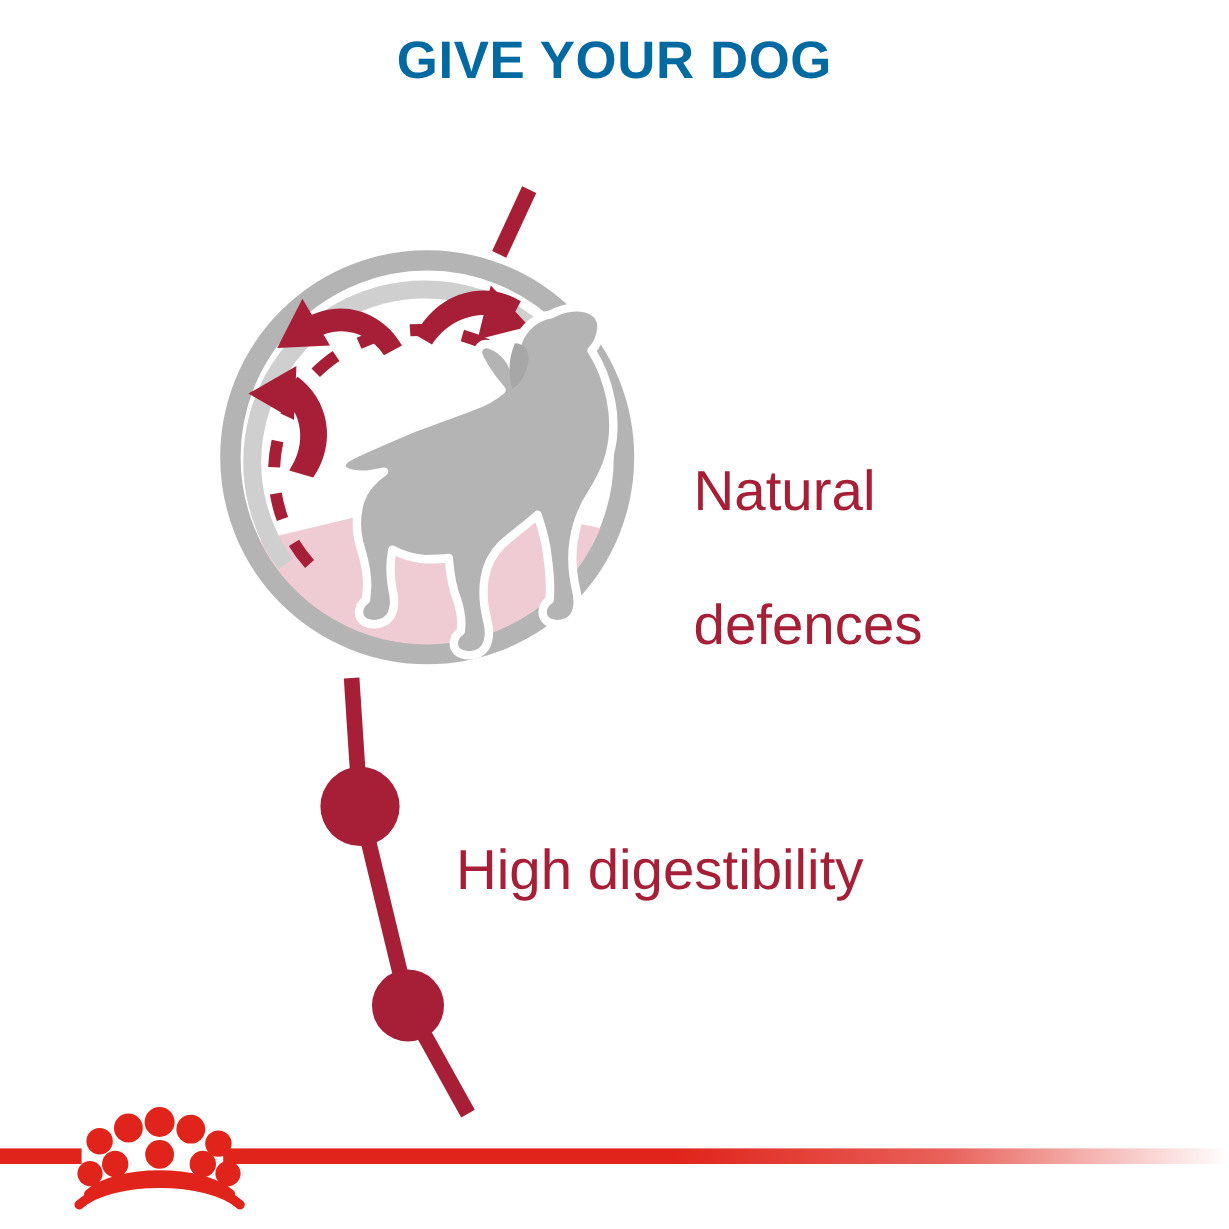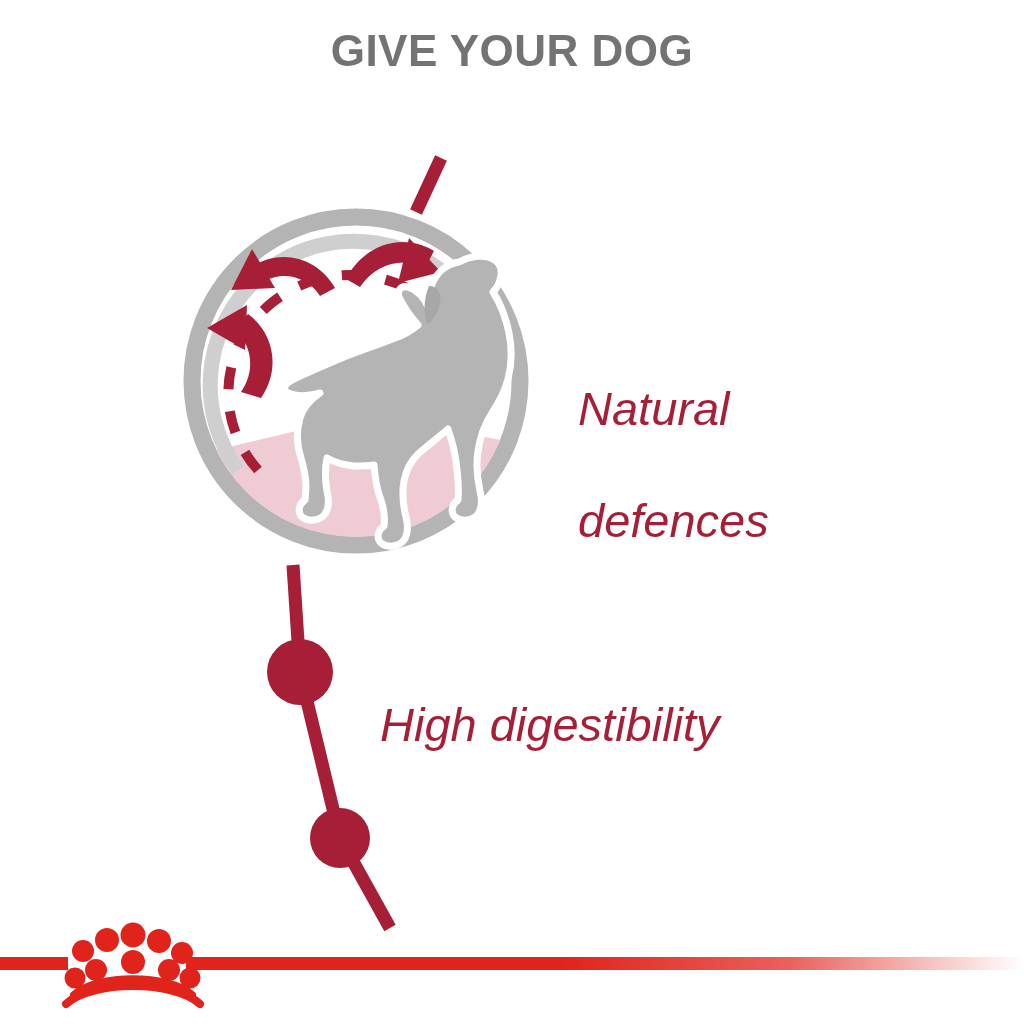--- a/index.html
+++ b/index.html
@@ -18,21 +18,21 @@
     overflow: hidden;
   }
 
   
   #headline {
     position: absolute;
     left: 0;
     top: 26px;
     width: 1024px;
     text-align: center;
-    color: #737373;
+    color: #0369a1;
     font-family: "Liberation Sans", sans-serif;
     font-weight: bold;
     font-size: 44px;
     line-height: 50px;
     letter-spacing: 0.5px;
   }
   #headline .hl-line {
     display: block;
     white-space: nowrap;
   }
@@ -45,27 +45,25 @@
     font-weight: normal;
     font-size: 46px;
     line-height: 54px;
     white-space: pre-line;
   }
   #label-natural-defences {
     left: 578px;
     top: 325px;
     font-size: 47px;
     line-height: 56px;
-    font-style: italic;
   }
   #label-high-digestibility {
     left: 380px;
     top: 644px;
     font-size: 47px;
-    font-style: italic;
   }
   #label-omega3 {
     left: 422px;
     top: 782px;
     font-size: 47px;
     line-height: 54px;
   }
 
   
   #emblem {

